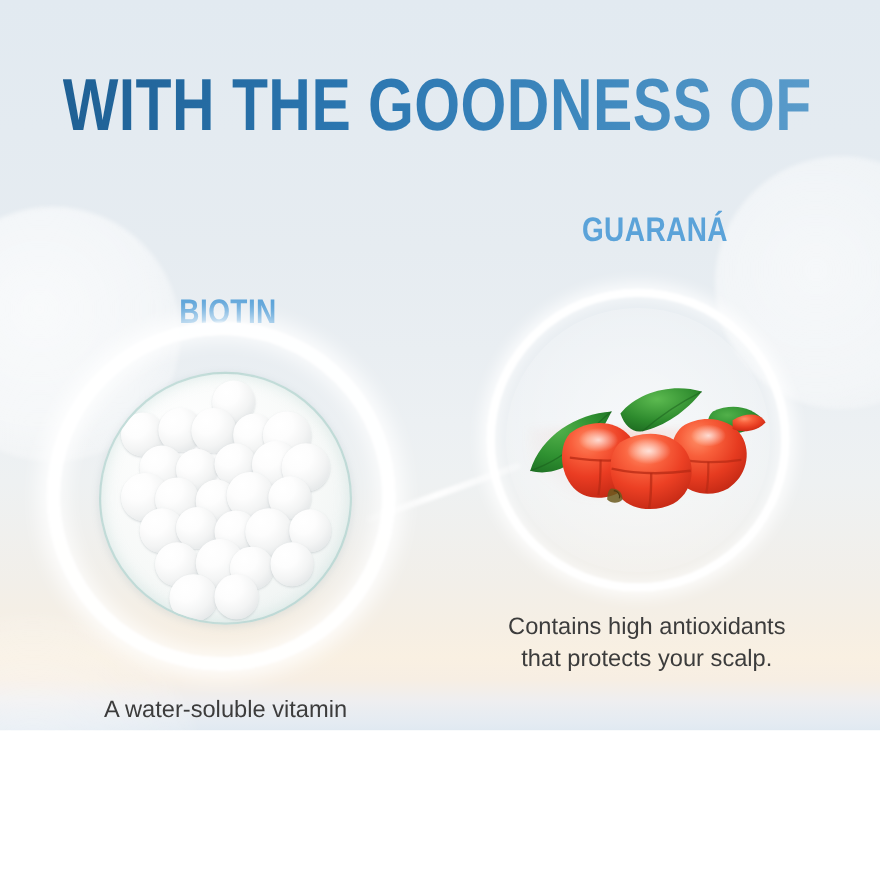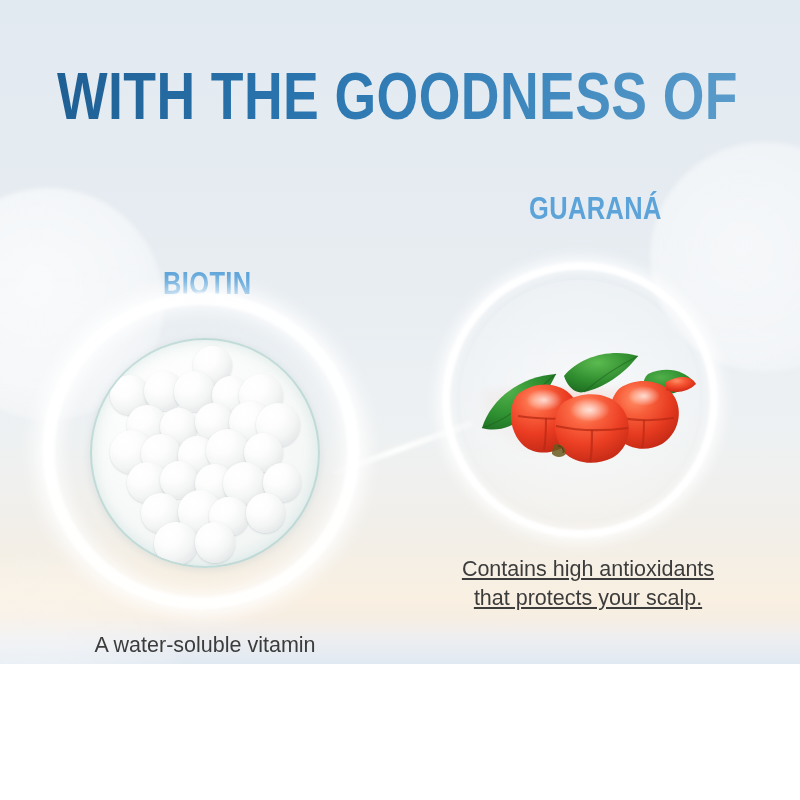--- a/index.html
+++ b/index.html
@@ -233,21 +233,20 @@
   }
   #desc-biotin {
     left: 40px;
     top: 631px;
     width: 330px;
   }
   #desc-guarana {
     left: 418px;
     top: 555px;
     width: 340px;
-    text-decoration: underline;
   }
 </style>
 </head>
 <body>
 
 <div id="poster">
 
   <div class="bg-blob" id="blob-left"></div>
   <div class="bg-blob" id="blob-right"></div>
   <div class="bg-blob" id="blob-bottom-left"></div>

